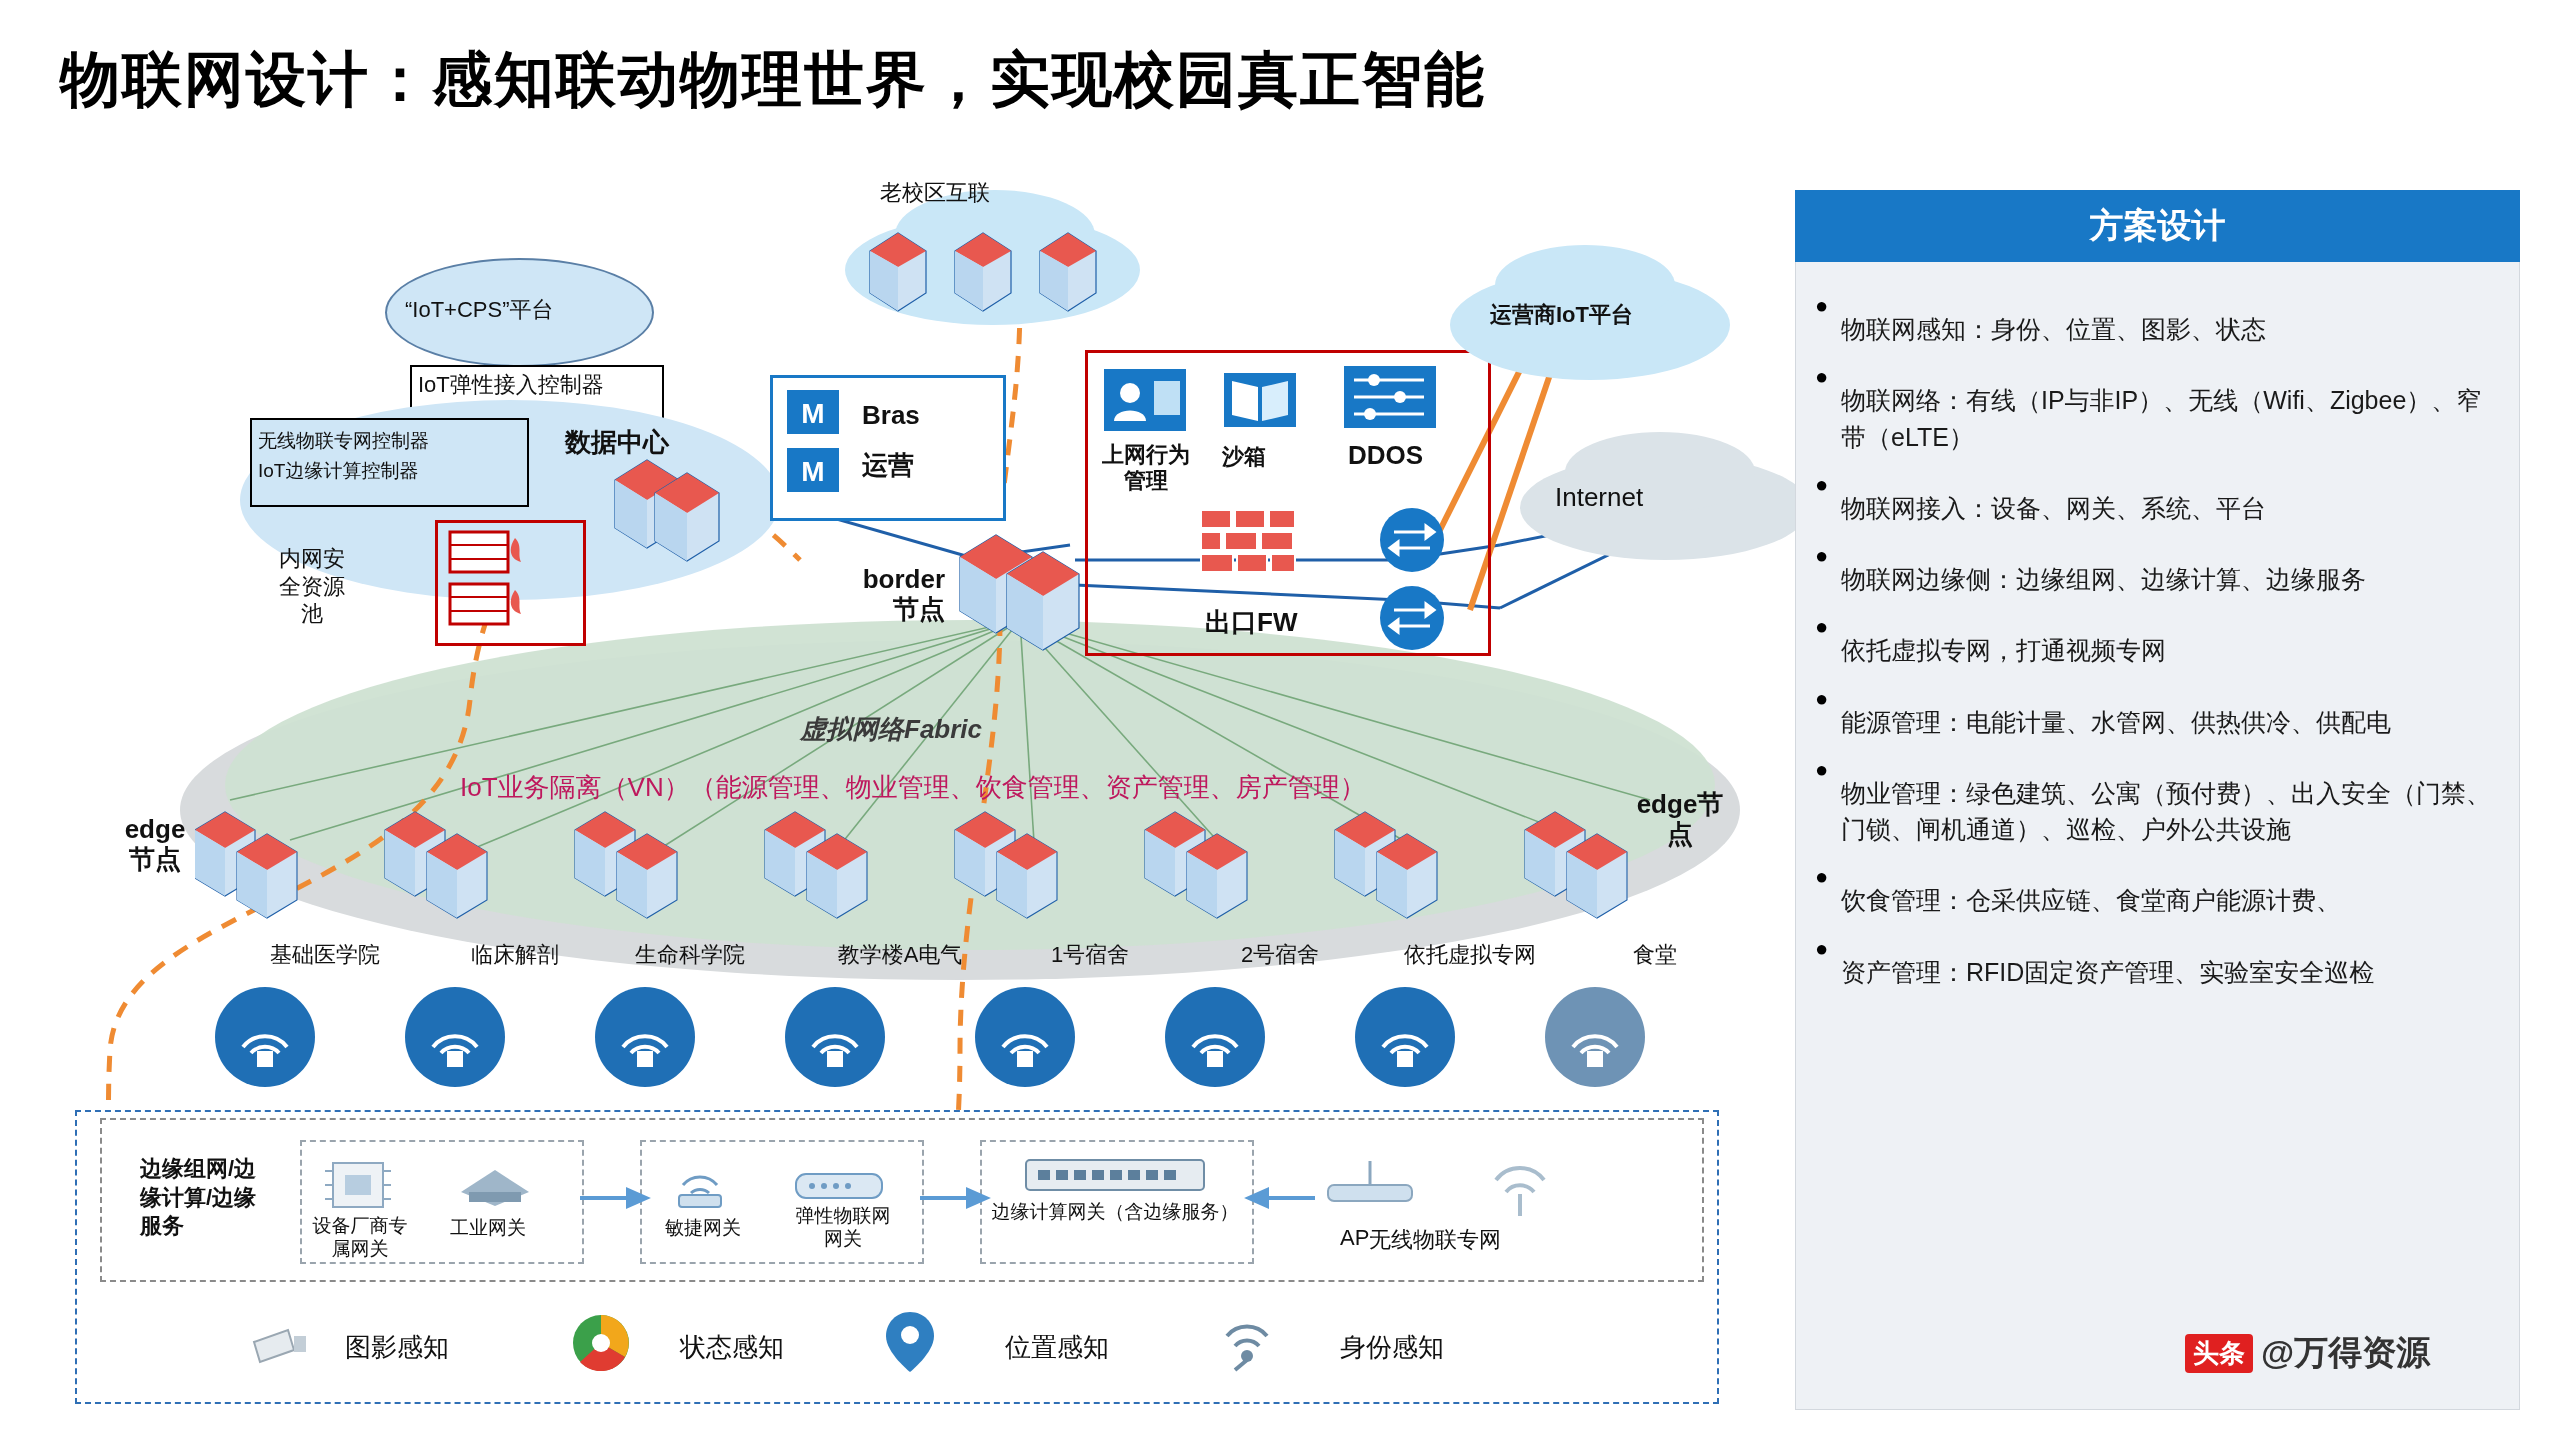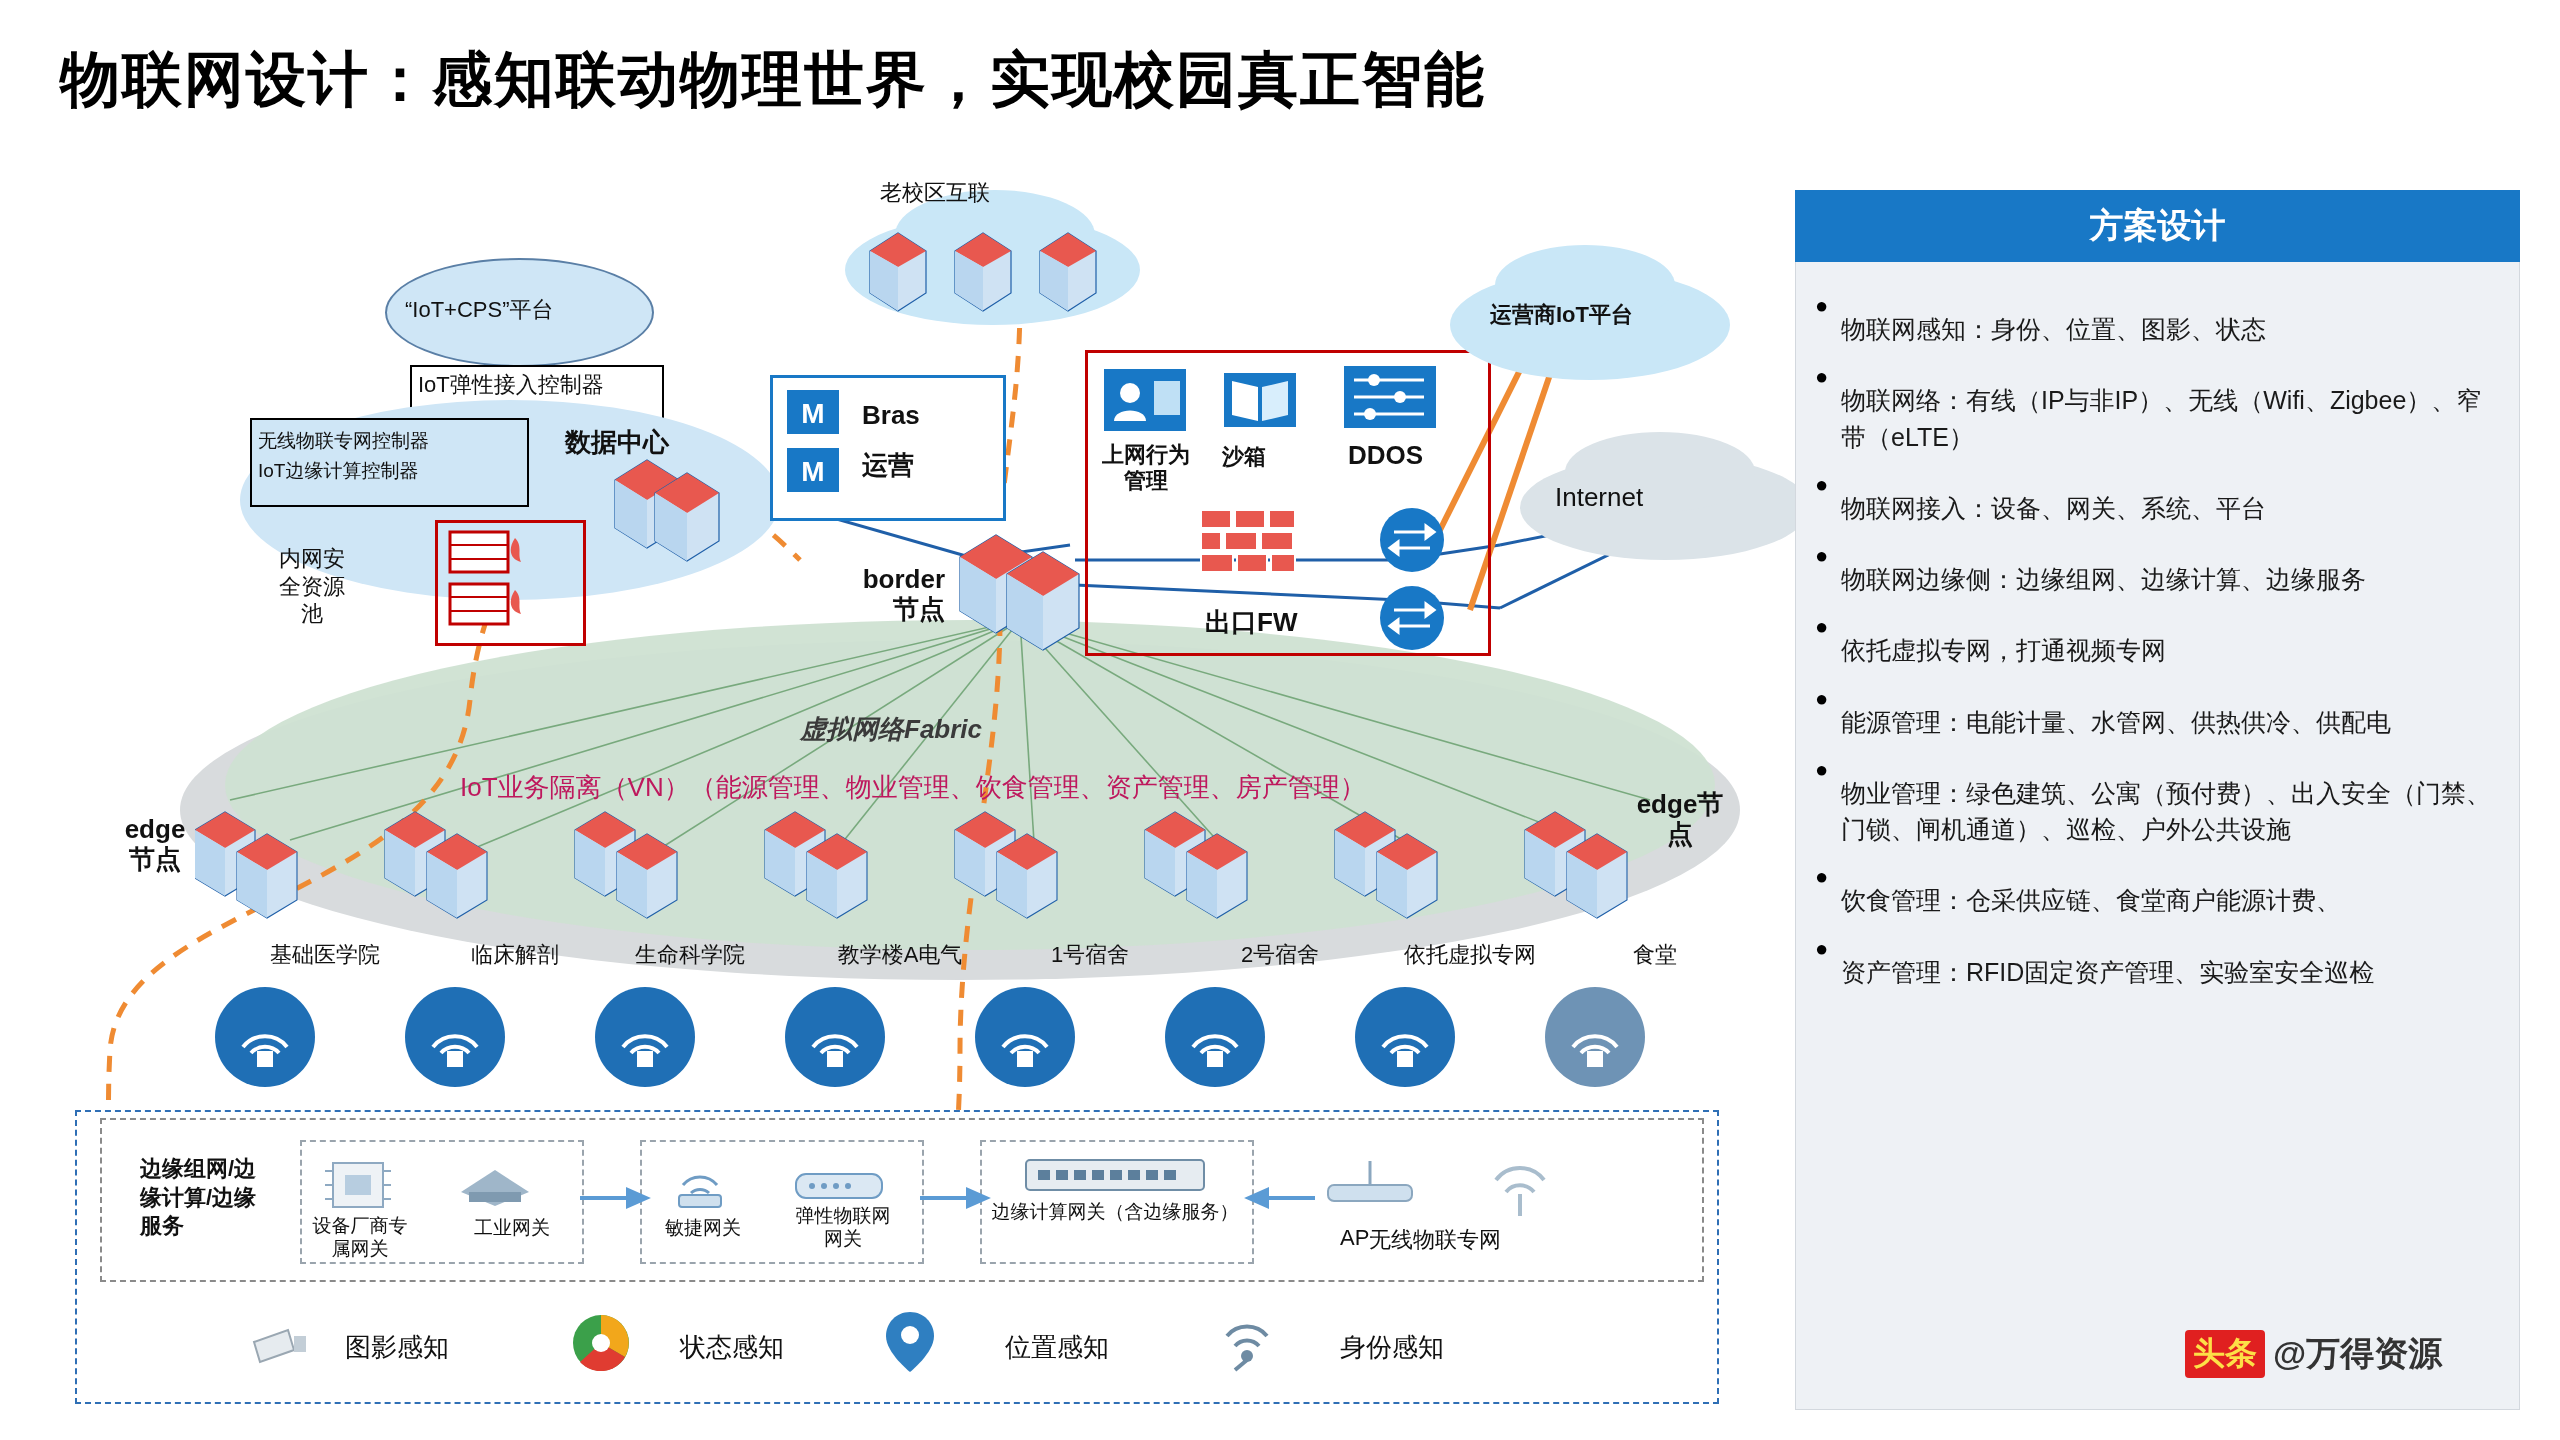--- a/index.html
+++ b/index.html
@@ -50,21 +50,21 @@
     font-size:25px;font-weight:bold;color:#000;
     margin:6px 0 10px 4px;
   }
   
   #watermark{
     left:2185px;top:1330px;
     font-size:34px;font-weight:bold;color:#333;
     display:flex;align-items:center;gap:8px;
   }
   #wm-badge{
-    background:#e02020;color:#fde047;font-size:32px;font-weight:bold;
+    background:#e02020;color:#ffffff;font-size:26px;font-weight:bold;
     border-radius:4px;padding:2px 8px;
   }
   
   .dlabel{
     font-size:22px;color:#111;white-space:nowrap;
   }
   .dlabel.b{font-weight:bold;}
   .dlabel.sm{font-size:19px;}
   .dlabel.lg{font-size:26px;}
   
@@ -506,21 +506,21 @@
     <line x1="58" y1="16" x2="66" y2="16"></line>
       <line x1="58" y1="30" x2="66" y2="30"></line>
       <line x1="58" y1="44" x2="66" y2="44"></line>
   </g>
 </svg>
 <div class="abs dlabel sm" style="left:305px;top:1215px;width:110px;text-align:center;white-space:normal;line-height:1.2;">设备厂商专属网关</div>
 <svg class="abs" style="left:455px;top:1160px;width:80px;height:50px;">
   <polygon points="6,32 40,10 74,32 40,46" fill="#9fb6c9"></polygon>
   <rect x="14" y="32" width="52" height="10" fill="#7f9ab0"></rect>
 </svg>
-<div class="abs dlabel sm" style="left:450px;top:1215px;width:100px;text-align:right;">工业网关</div>
+<div class="abs dlabel sm" style="left:450px;top:1215px;width:100px;text-align:left;">工业网关</div>
 
 <div class="abs mini-box" style="left:640px;top:1140px;width:280px;height:120px;"></div>
 <svg class="abs" style="left:665px;top:1155px;width:70px;height:55px;">
   <g stroke="#6f9cc4" stroke-width="3" fill="none">
     <path d="M18,30 A22,22 0 0 1 52,30"></path>
     <path d="M26,38 A13,13 0 0 1 44,38"></path>
   </g>
   <rect x="14" y="40" width="42" height="12" rx="3" fill="#cfe0ee" stroke="#6f9cc4" stroke-width="2"></rect>
 </svg>
 <div class="abs dlabel sm" style="left:648px;top:1215px;width:110px;text-align:center;">敏捷网关</div>

